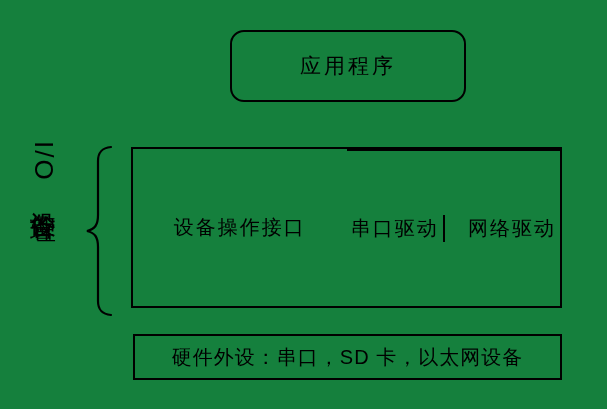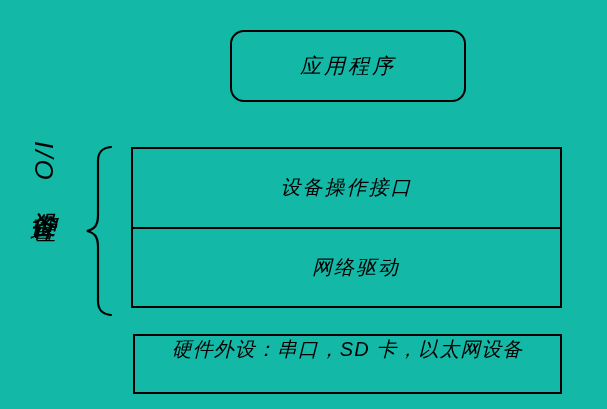--- a/index.html
+++ b/index.html
@@ -5,23 +5,22 @@
   html, body { margin: 0; padding: 0; }
   body {
     width: 607px; height: 409px;
     background: #ffffff;
     font-family: "Liberation Sans", sans-serif;
     color: #000000;
   }
   .canvas {
     position: relative;
     width: 607px; height: 409px;
-    background: #14b8a6;
+    background: #15803d;
     overflow: hidden;
-    font-style: italic;
   }
   
   .app-box {
     position: absolute;
     left: 230px; top: 30px;
     width: 236px; height: 72px;
     border: 2.5px solid #000;
     border-radius: 14px;
     box-sizing: border-box;
     display: flex; align-items: center; justify-content: center;
@@ -43,21 +42,21 @@
     position: absolute;
     left: 85px; top: 145px;
   }
   
   .stack {
     position: absolute;
     left: 131px; top: 147px;
     width: 431px; height: 161px;
     border: 2.5px solid #000;
     box-sizing: border-box;
-    display: flex; flex-direction: column;
+    display: flex; flex-direction: row;
   }
   .stack-row {
     flex: 1;
     display: flex; align-items: center; justify-content: center;
     font-size: 20px; letter-spacing: 2px;
   }
   .stack-row + .stack-row { border-top: 2.5px solid #000; }
   .driver-row { padding: 0; }
   .driver-cell {
     display: flex; align-items: center; justify-content: center;
@@ -65,24 +64,24 @@
     box-sizing: border-box;
   }
   .driver-cell.c1 { flex: 141; }
   .driver-cell.c2 { flex: 150; }
   .driver-cell.c3 { flex: 140; padding-left: 19px; }
   .driver-cell + .driver-cell { border-left: 2.5px solid #000; }
   
   .hw-box {
     position: absolute;
     left: 133px; top: 334px;
-    width: 429px; height: 60px;
+    width: 429px; height: 46px;
     border: 2.5px solid #000;
     box-sizing: border-box;
-    display: flex; align-items: flex-start; justify-content: center;
+    display: flex; align-items: center; justify-content: center;
     font-size: 20px; letter-spacing: 1px;
     white-space: nowrap;
   }
 </style>
 </head>
 <body>
 
 <div class="canvas">
 
   <div class="app-box">
@@ -93,20 +92,23 @@
 
   <svg class="brace" width="28" height="172" viewBox="0 0 28 172">
     <path d="M 26 2 C 17 3, 13 7, 13 16 L 13 70 C 13 80, 10 84, 2 86 C 10 88, 13 92, 13 102 L 13 156 C 13 165, 17 169, 26 170" fill="none" stroke="#000000" stroke-width="2.2" stroke-linecap="round"></path>
   </svg>
 
   <div class="stack">
     <div class="stack-row">
       <span>设备操作接口</span>
     </div>
     <div class="stack-row driver-row">
+      <div class="driver-cell c1">
+        <span>串口驱动</span>
+      </div>
       <div class="driver-cell c3">
         <span>网络驱动</span>
       </div>
     </div>
   </div>
 
   <div class="hw-box">
     <span>硬件外设：串口，SD 卡，以太网设备</span>
   </div>
 

